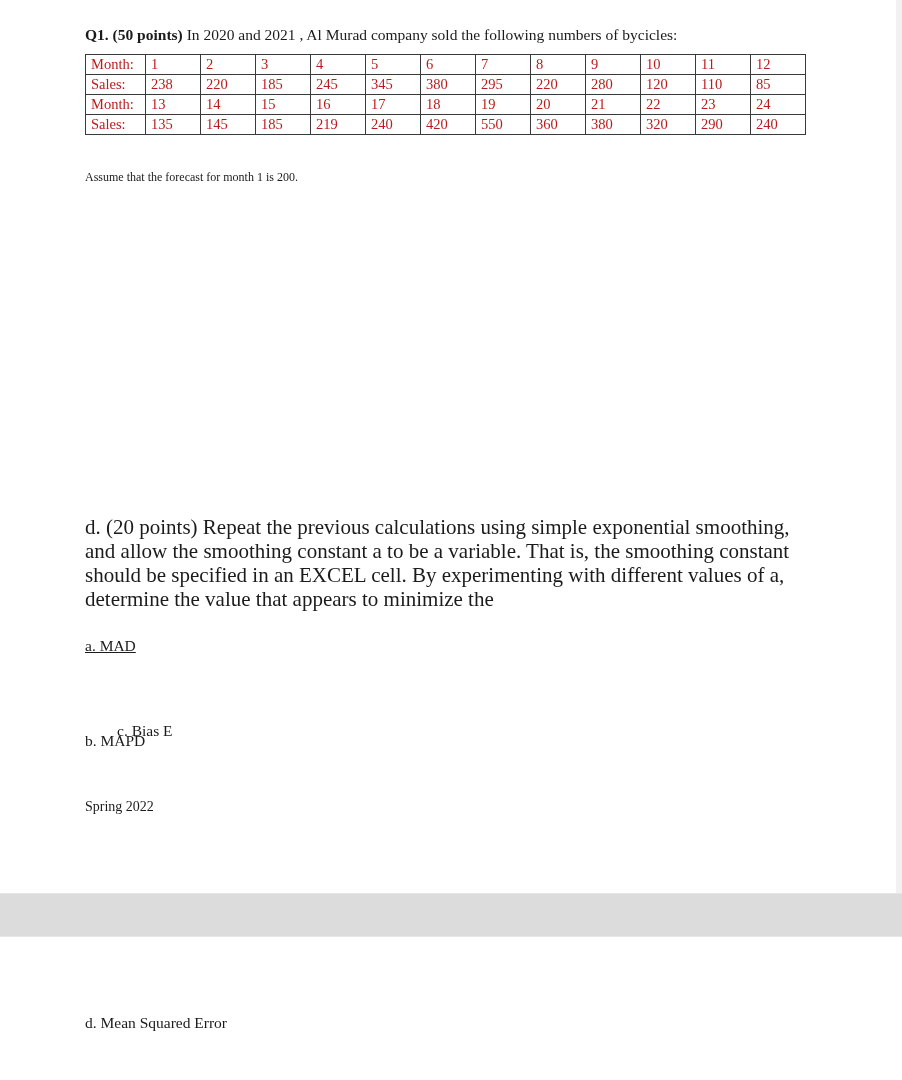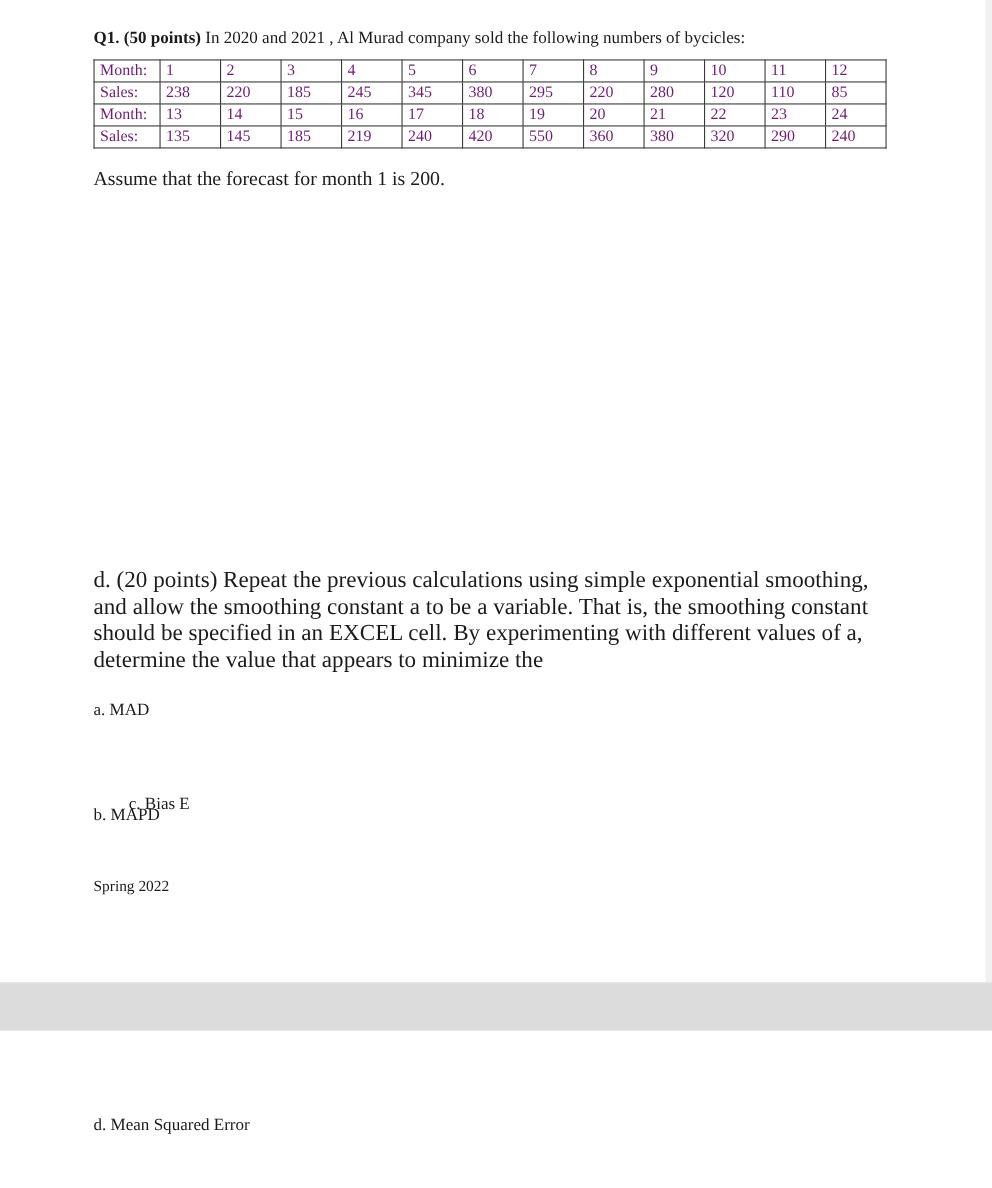--- a/index.html
+++ b/index.html
@@ -31,53 +31,53 @@
     font-size: 15.5px;
     white-space: nowrap;
   }
   .heading .q-bold { font-weight: bold; }
   table.sales {
     position: absolute;
     left: 85px;
     top: 54px;
     border-collapse: collapse;
     font-size: 14.5px;
-    color: #701a75;
+    color: #b91c1c;
   }
   table.sales td {
     border: 1px solid #3a3a3a;
     padding: 1px 6px 1px 5px;
     height: 17px;
     width: 43px;
     text-align: left;
     white-space: nowrap;
   }
   table.sales td.label {
     width: 48px;
   }
   .assume {
     position: absolute;
     left: 85px;
-    top: 152px;
-    font-size: 18px;
+    top: 170px;
+    font-size: 12px;
   }
   .part-d {
     position: absolute;
     left: 85px;
     top: 515px;
     width: 716px;
     font-size: 21px;
     line-height: 24px;
   }
   .item {
     position: absolute;
     left: 85px;
     font-size: 15.5px;
   }
-  .item-a { top: 637px; }
+  .item-a { top: 637px; text-decoration: underline; }
   .item-b { top: 684px; margin-top: 48px; }
   .item-c { top: 722px; margin-left: 32px; }
   .footer-term {
     position: absolute;
     left: 85px;
     top: 799px;
     font-size: 14px;
   }
   .page-gap {
     position: absolute;

